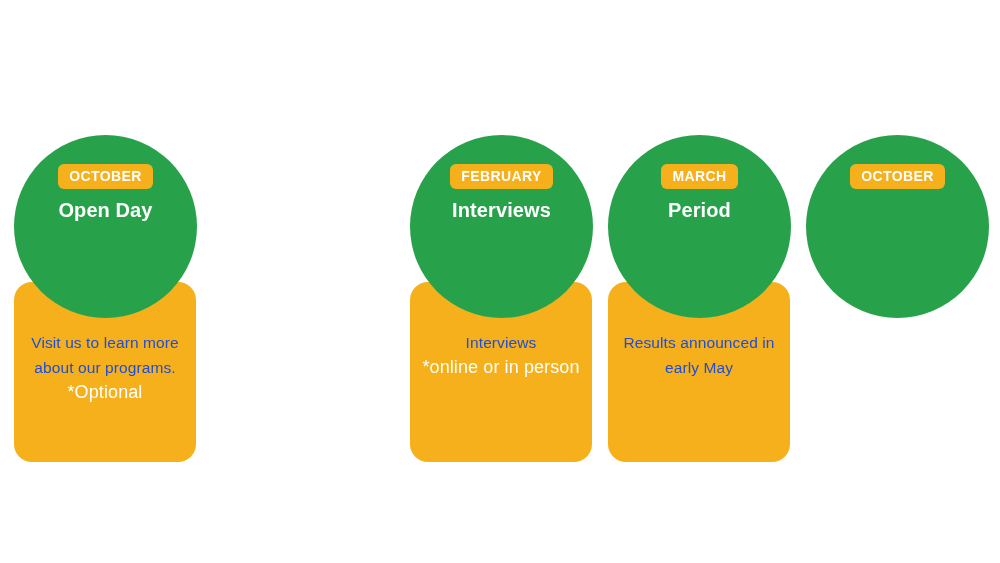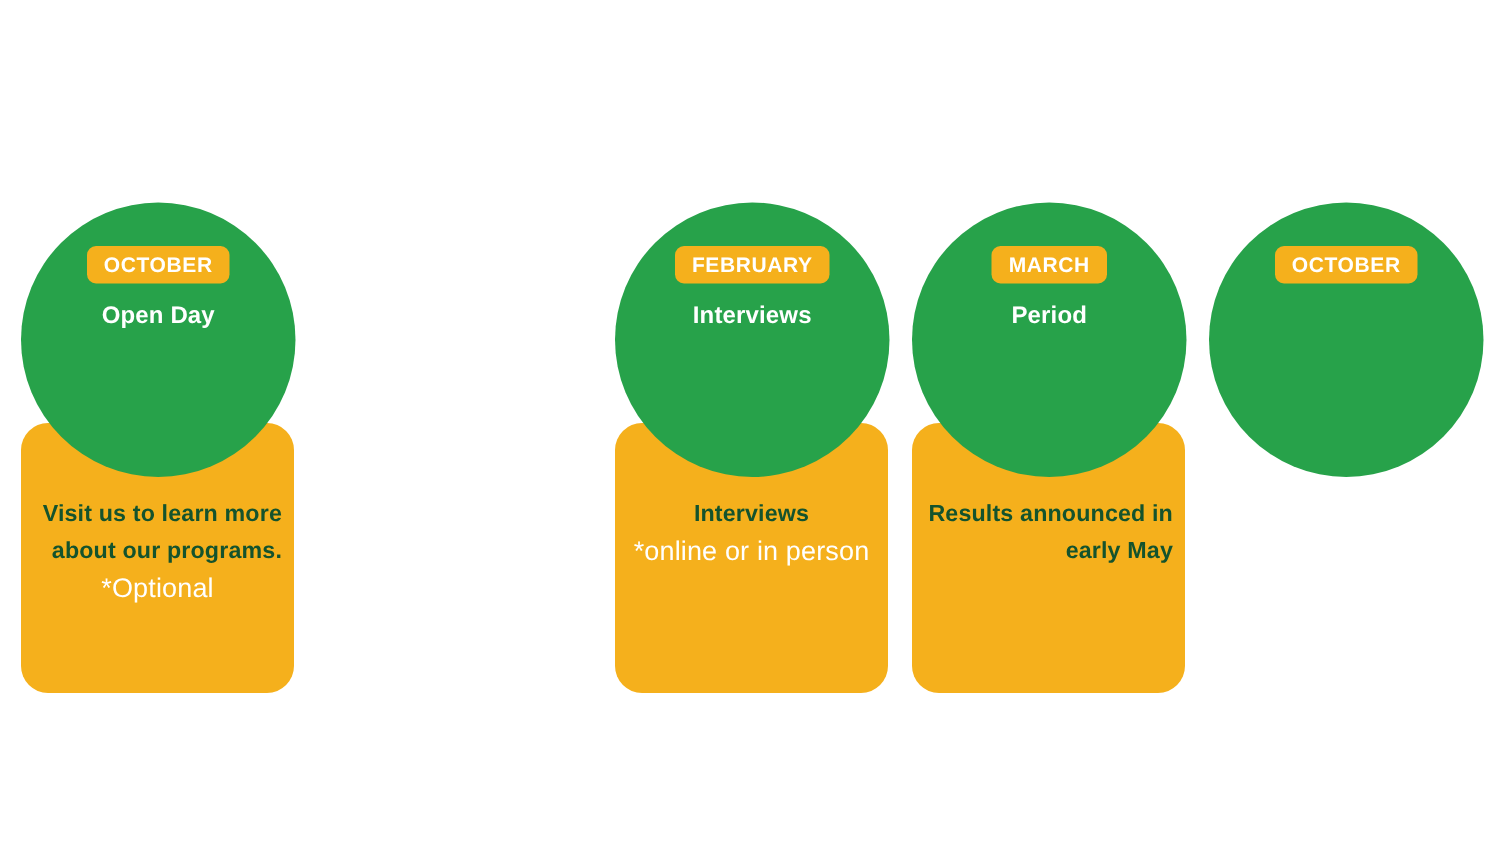--- a/index.html
+++ b/index.html
@@ -56,25 +56,25 @@
     box-sizing: border-box;
     display: flex;
     flex-direction: column;
     align-items: center;
     justify-content: flex-start;
     padding: 48px 8px 10px 8px;
     z-index: 1;
   }
 
   .card-text {
-    color: #14532d;
+    color: #1d4ed8;
     font-size: 15.5px;
     line-height: 25px;
-    font-weight: bold;
-    text-align: right;
+    font-weight: normal;
+    text-align: center;
     letter-spacing: 0.1px;
   }
 
   .card-note {
     color: #ffffff;
     font-size: 18px;
     line-height: 25px;
     font-weight: normal;
     text-align: center;
     letter-spacing: 0.1px;
@@ -107,21 +107,21 @@
     border-radius: 6px;
     padding: 4px 11px 5px 11px;
     line-height: 16px;
     white-space: nowrap;
     text-align: center;
   }
 
   .stage-title {
     margin-top: 9px;
     color: #ffffff;
-    font-size: 16px;
+    font-size: 20px;
     font-weight: bold;
     line-height: 25px;
     text-align: center;
     letter-spacing: 0.1px;
     padding: 0 10px;
   }
 </style>
 </head>
 <body>
 

